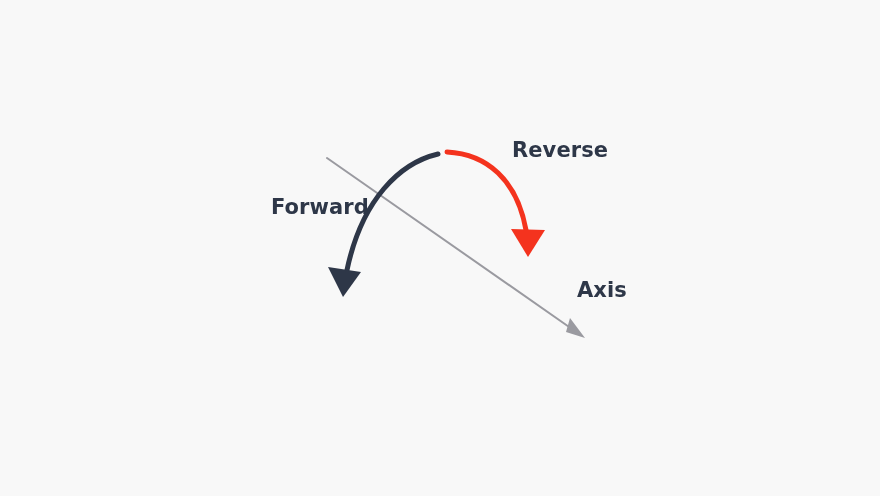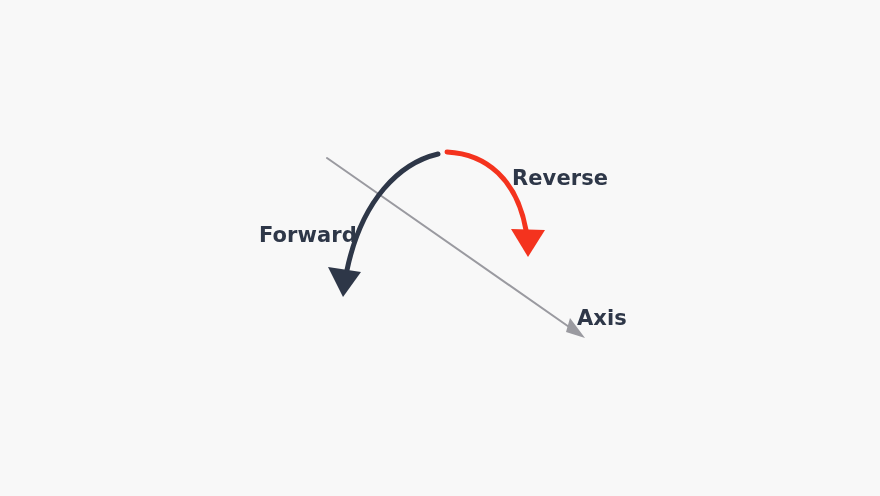--- a/index.html
+++ b/index.html
@@ -29,23 +29,22 @@
   .diagram-label {
     position: absolute;
     font-family: "DejaVu Sans", sans-serif;
     font-weight: bold;
     font-size: 21px;
     letter-spacing: 0.1px;
     white-space: nowrap;
     color: #2e3748;
     line-height: 1;
     user-select: none;
-    margin-top: 28px;
   }
-  #label-forward { left: 259px; top: 197px; }
+  #label-forward { left: 271px; top: 197px; }
   #label-reverse { left: 512px; top: 140px; }
   #label-axis    { left: 577px; top: 280px; }
 </style>
 </head>
 <body>
 
 <div id="diagram-canvas">
 
   <svg id="diagram-svg" viewBox="0 0 880 496" xmlns="http://www.w3.org/2000/svg">
 

